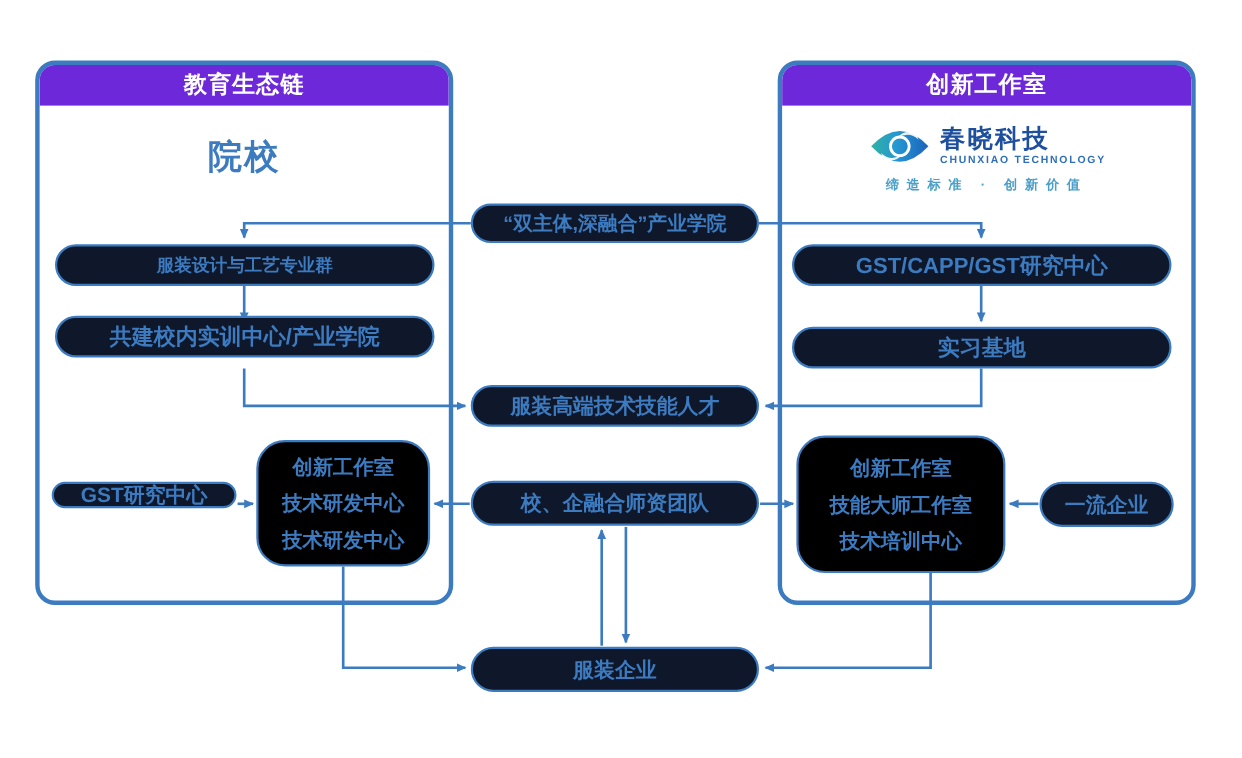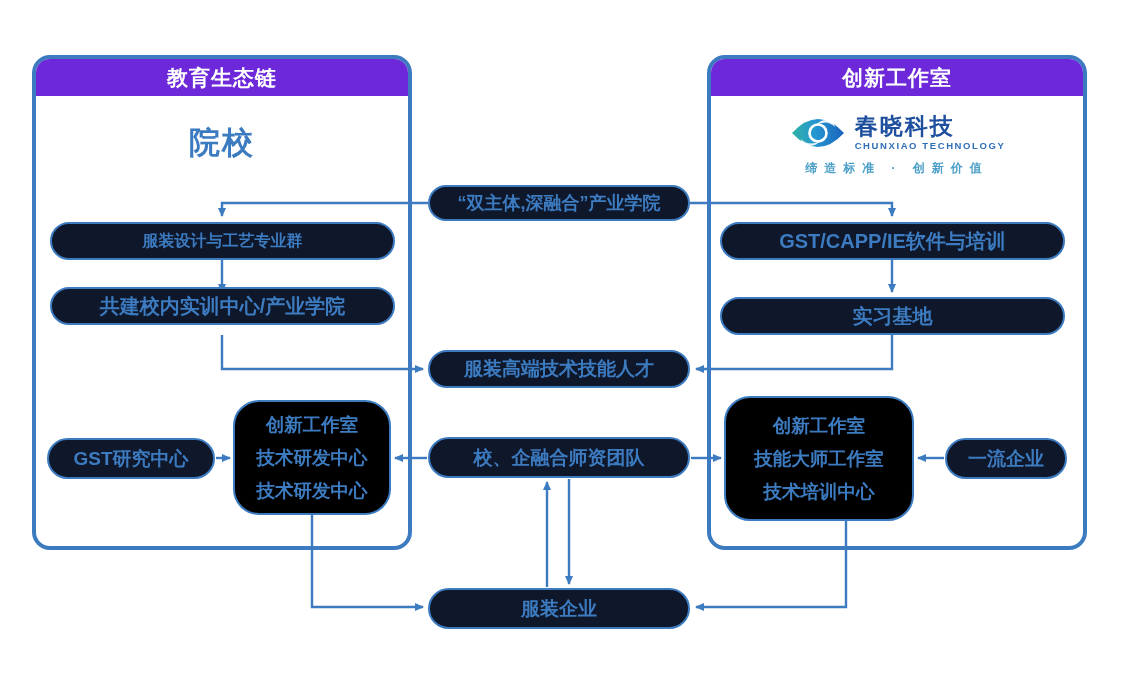--- a/index.html
+++ b/index.html
@@ -71,21 +71,21 @@
   </div>
   <div class="big-title" style="left:32px;top:122px;width:380px;">院校</div>
 
   <div class="pill" style="left:50px;top:222px;width:345px;height:38px;font-size:16px;">
     <span>服装设计与工艺专业群</span>
   </div>
   <div class="pill" style="left:50px;top:287px;width:345px;height:38px;font-size:20px;">
     <span>共建校内实训中心/产业学院</span>
   </div>
 
-  <div class="pill" style="left:47px;top:438px;width:168px;height:41px;font-size:19px;">
+  <div class="pill" style="left:47px;top:438px;width:168px;height:24px;font-size:19px;">
     <span>GST研究中心</span>
   </div>
   <div class="rrect" style="left:233px;top:400px;width:158px;height:115px;">
     <span>创新工作室</span>
     <span>技术研发中心</span>
     <span>技术研发中心</span>
   </div>
 
   <div class="panel" style="left:707px;top:55px;width:380px;height:495px;">
     <div class="panel-header">创新工作室</div>
@@ -109,21 +109,21 @@
       </svg>
       <div class="logo-texts">
         <div class="logo-cn">春晓科技</div>
         <div class="logo-en">CHUNXIAO TECHNOLOGY</div>
       </div>
     </div>
     <div class="logo-tagline">缔造标准 · 创新价值</div>
   </div>
 
   <div class="pill" style="left:720px;top:222px;width:345px;height:38px;font-size:20px;">
-    <span>GST/CAPP/IE软件与培训</span>
+    <span>GST/CAPP/GST研究中心</span>
   </div>
   <div class="pill" style="left:720px;top:297px;width:345px;height:38px;font-size:20px;">
     <span>实习基地</span>
   </div>
 
   <div class="rrect" style="left:724px;top:396px;width:190px;height:125px;">
     <span>创新工作室</span>
     <span>技能大师工作室</span>
     <span>技术培训中心</span>
   </div>

